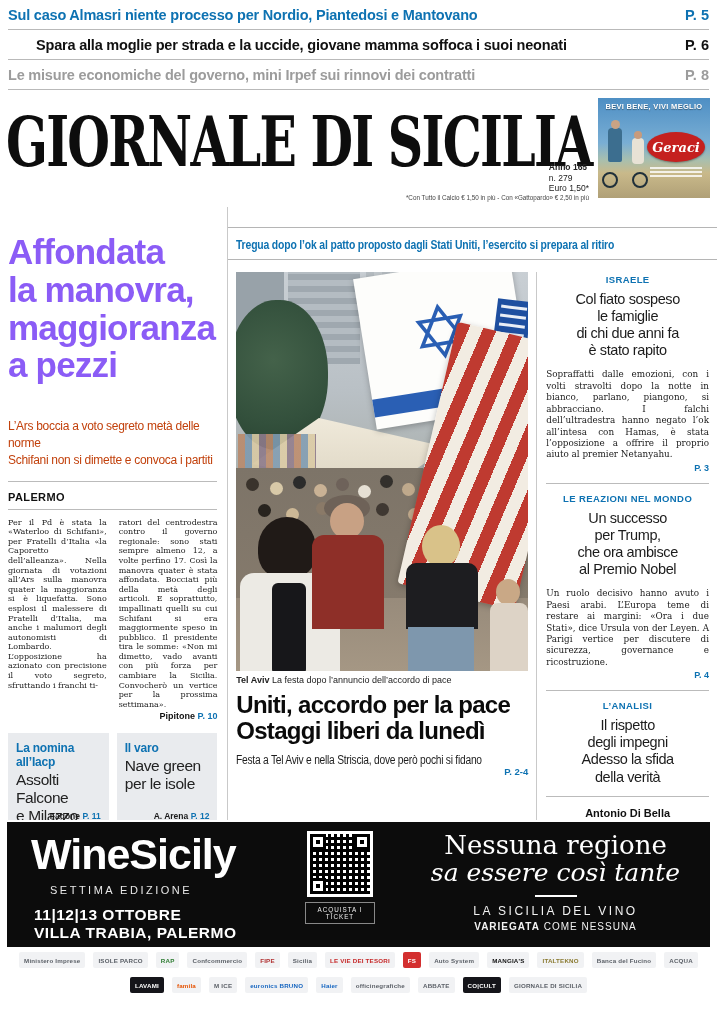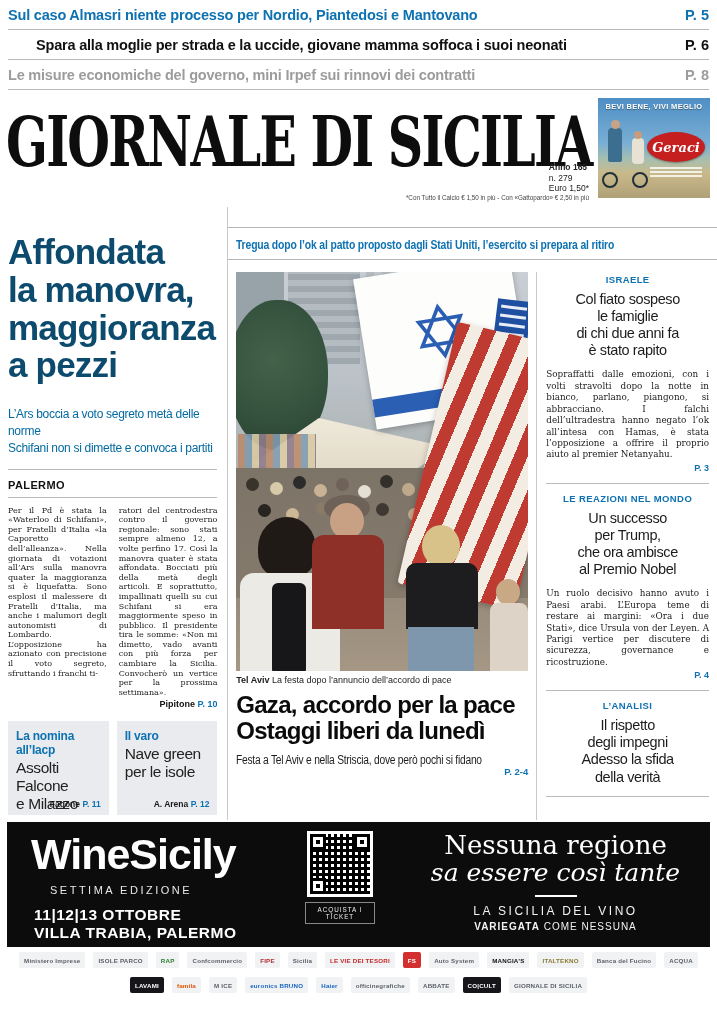--- a/index.html
+++ b/index.html
@@ -56,22 +56,22 @@
   .site { left:468px; color:#333; }
   .pubdate { right:8px; font-size:10.5px; color:#222; }
 
   
   .main { display:flex; height:613px; overflow:hidden; }
   .vdiv { width:1px; background:#c9c9c9; }
   .leftcol { width:265px; padding:26px 10px 0 8px; }
   .rightwrap { flex:1; display:flex; flex-direction:column; padding-top:20px; }
 
   
-  .mainhead { font-size:35px; font-weight:bold; line-height:1.08; letter-spacing:-0.8px; color:#0c4a6e; }
-  .mainsub { margin-top:22px; font-size:12px; line-height:1.4; letter-spacing:-0.3px; color:#0369a1; }
+  .mainhead { font-size:35px; font-weight:bold; line-height:1.08; letter-spacing:-0.8px; color:#8b5cf6; }
+  .mainsub { margin-top:34px; font-size:12px; line-height:1.4; letter-spacing:-0.3px; color:#c2410c; }
   .kickbox { margin-top:12px; border-top:1px solid #bbb; border-bottom:1px solid #bbb; padding:5px 0 4px; }
   .kick { font-weight:bold; font-size:11px; letter-spacing:.4px; color:#111; }
   .bodycols { margin-top:8px; display:flex; gap:12px; }
   .bodycols .c { flex:1; font-family:"DejaVu Serif",serif; font-size:8px; line-height:1.2;
                  text-align:justify; color:#1b1b1b; }
   .byline { text-align:right; font-size:9px; margin-top:2px; }
   .byline .n { font-weight:bold; color:#111; }
   .byline .pg { font-weight:bold; color:#0e72b2; }
   .boxrow { margin-top:12px; display:flex; gap:8px; }
   .gbox { flex:1; background:#e9ebee; padding:8px 8px 6px; height:94px; position:relative; }
@@ -326,21 +326,21 @@
             </div>
             <div class="fig-child">
               <div class="h" style="position:absolute;"></div>
               <div class="b" style="position:absolute;"></div>
             </div>
           </div>
           <div class="caption">
             <span class="cl">Tel Aviv</span>
             <span>La festa dopo l’annuncio dell’accordo di pace</span>
           </div>
-          <div class="gazahead pre">Gaza, accordo per la pace
+          <div class="gazahead pre">Uniti, accordo per la pace
 Ostaggi liberi da lunedì</div>
           <div class="gazasub">
             <span class="gs">Festa a Tel Aviv e nella Striscia, dove però pochi si fidano</span>
           </div>
           <div class="gazapage">P. 2-4</div>
         </div>
 
         <div class="vdiv" style="margin-top:12px;"></div>
 
         <div class="rightcol">
@@ -362,20 +362,21 @@
             <div class="sb">Un ruolo decisivo hanno avuto i Paesi arabi. L’Europa teme di restare ai margini: «Ora i due Stati», dice Ursula von der Leyen. A Parigi vertice per discutere di sicurezza, governance e ricostruzione.</div>
             <div class="sp">P. 4</div>
           </div>
           <div class="story">
             <div class="sk">L’ANALISI</div>
             <div class="sh pre">Il rispetto
 degli impegni
 Adesso la sfida
 della verità</div>
             <div class="anrule"></div>
+            <div class="anby">Antonio Di Bella</div>
 
           </div>
         </div>
 
       </div>
     </div>
   </div>
 
   <div class="ad">
     <div class="brand">WineSicily</div>

